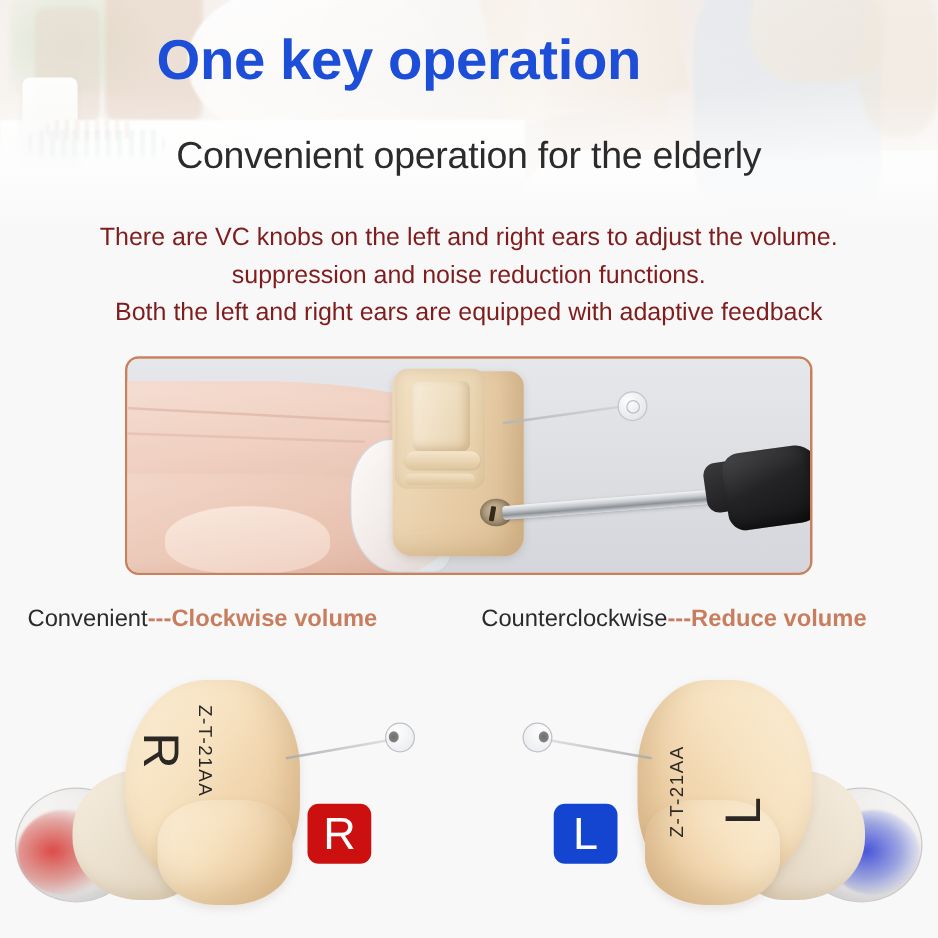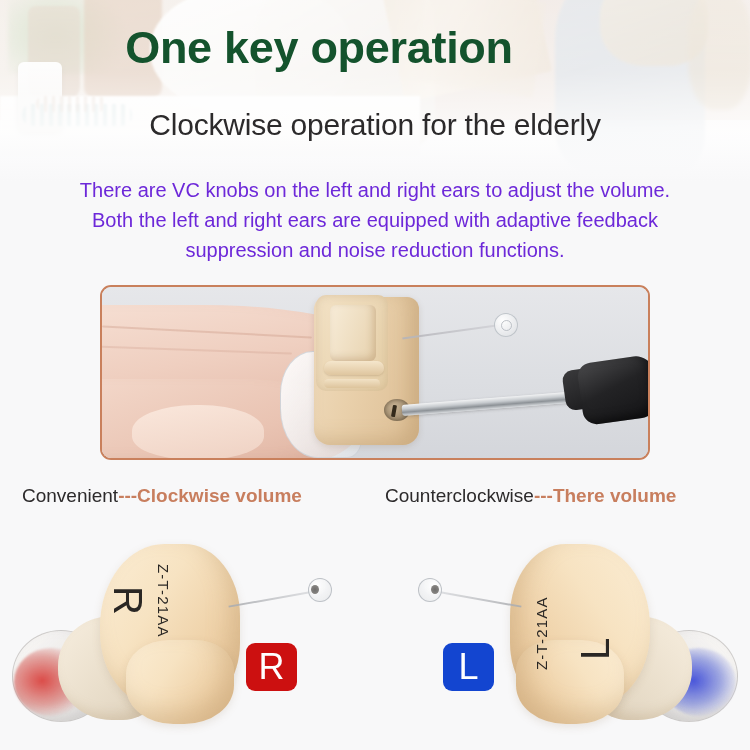--- a/index.html
+++ b/index.html
@@ -53,28 +53,28 @@
     opacity:.55;filter:blur(.9px);border-radius:10px;}
   .hp-beads2{position:absolute;left:36px;top:96px;width:70px;height:16px;
     background:repeating-linear-gradient(90deg,#d8c3b4 0 3px, rgba(255,255,255,0) 3px 8px);
     opacity:.5;filter:blur(1px);border-radius:10px;}
   .hero-wash{position:absolute;inset:0;background:linear-gradient(180deg,
       rgba(255,255,255,.42) 0%, rgba(255,255,255,.50) 40%,
       rgba(255,255,255,.80) 72%, rgba(250,250,251,.97) 90%, #f8f8f9 100%);}
 
   .hero-text{position:absolute;left:0;top:0;width:750px;height:182px;}
   .title{position:absolute;left:0;top:22px;width:638px;text-align:center;
-    font-size:45px;font-weight:700;color:#14532d;letter-spacing:-.3px;
+    font-size:45px;font-weight:700;color:#1d4ed8;letter-spacing:-.3px;
     font-family:"Liberation Sans", sans-serif;}
   .subtitle{position:absolute;left:0;top:108px;width:750px;text-align:center;
     font-size:30px;font-weight:400;color:#2c2a2b;letter-spacing:-.2px;}
 
   
   .body-copy{position:absolute;left:0;top:175px;width:750px;text-align:center;
-    font-size:20px;line-height:30px;color:#6d28d9;}
+    font-size:20px;line-height:30px;color:#7f1d1d;}
   .body-copy div{white-space:nowrap;}
 
   
   .frame{position:absolute;left:100px;top:285px;width:550px;height:175px;
     border:2px solid #c9805c;border-radius:11px;background:#e9eaec;overflow:hidden;
     box-sizing:border-box;}
   .ph-bg{position:absolute;inset:0;background:linear-gradient(180deg,#e6e7ea 0%,#dcdee2 55%,#d4d6db 100%);}
   
   .ph-finger1{position:absolute;left:-30px;top:18px;width:330px;height:105px;border-radius:0 60% 50% 0/0 52% 48% 0;
     background:linear-gradient(170deg,#f6dfd3 0%, #efcfc0 48%, #e3b9a8 100%);
@@ -190,28 +190,28 @@
       <div class="hp-hair"></div>
       <div class="hp-hair2"></div>
       <div class="hp-table"></div>
       <div class="hp-bottle"></div>
       <div class="hp-beads"></div>
       <div class="hp-beads2"></div>
       <div class="hero-wash"></div>
     </div>
     <div class="hero-text">
       <div class="title">One key operation</div>
-      <div class="subtitle">Clockwise operation for the elderly</div>
+      <div class="subtitle">Convenient operation for the elderly</div>
     </div>
   </div>
 
   <div class="body-copy">
     <div>There are VC knobs on the left and right ears to adjust the volume.</div>
+    <div>suppression and noise reduction functions.</div>
     <div>Both the left and right ears are equipped with adaptive feedback</div>
-    <div>suppression and noise reduction functions.</div>
   </div>
 
   <div class="frame">
     <div class="ph-bg"></div>
     <div class="ph-finger1">
       <div class="crease"></div>
         <div class="crease2"></div>
     </div>
     <div class="ph-thumb"></div>
     <div class="ph-nail"></div>
@@ -231,21 +231,21 @@
     <div class="ph-slot"></div>
     <div class="ph-shaft"></div>
     <div class="ph-handle2"></div>
     <div class="ph-handle"></div>
     <div class="ph-fil"></div>
     <div class="ph-bead"></div>
   </div>
 
   <div class="cap cap-left"><span>Convenient</span><span class="accent">---</span><span class="accent">Clockwise volume</span></div>
 
-  <div class="cap cap-right"><span>Counterclockwise</span><span class="accent">---</span><span class="accent">There volume</span></div>
+  <div class="cap cap-right"><span>Counterclockwise</span><span class="accent">---</span><span class="accent">Reduce volume</span></div>
 
   <div class="prod" style="left:0px;top:520px;width:375px;height:230px;">
     <div class="aid">
       <div class="domeO" style="left:12px;top:110px;width:96px;height:90px;"></div>
       <div class="dome-red" style="left:14px;top:128px;width:74px;height:68px;"></div>
       <div class="tip" style="left:58px;top:96px;width:108px;height:104px;"></div>
       <div class="shell" style="left:100px;top:24px;width:140px;height:164px;"></div>
       <div class="shell" style="left:126px;top:120px;width:108px;height:84px;border-radius:40% 36% 46% 44%;"></div>
       <div class="fil" style="left:228px;top:78px;width:88px;transform:rotate(-10deg);"></div>
       <div class="bead" style="left:308px;top:58px;"></div>

